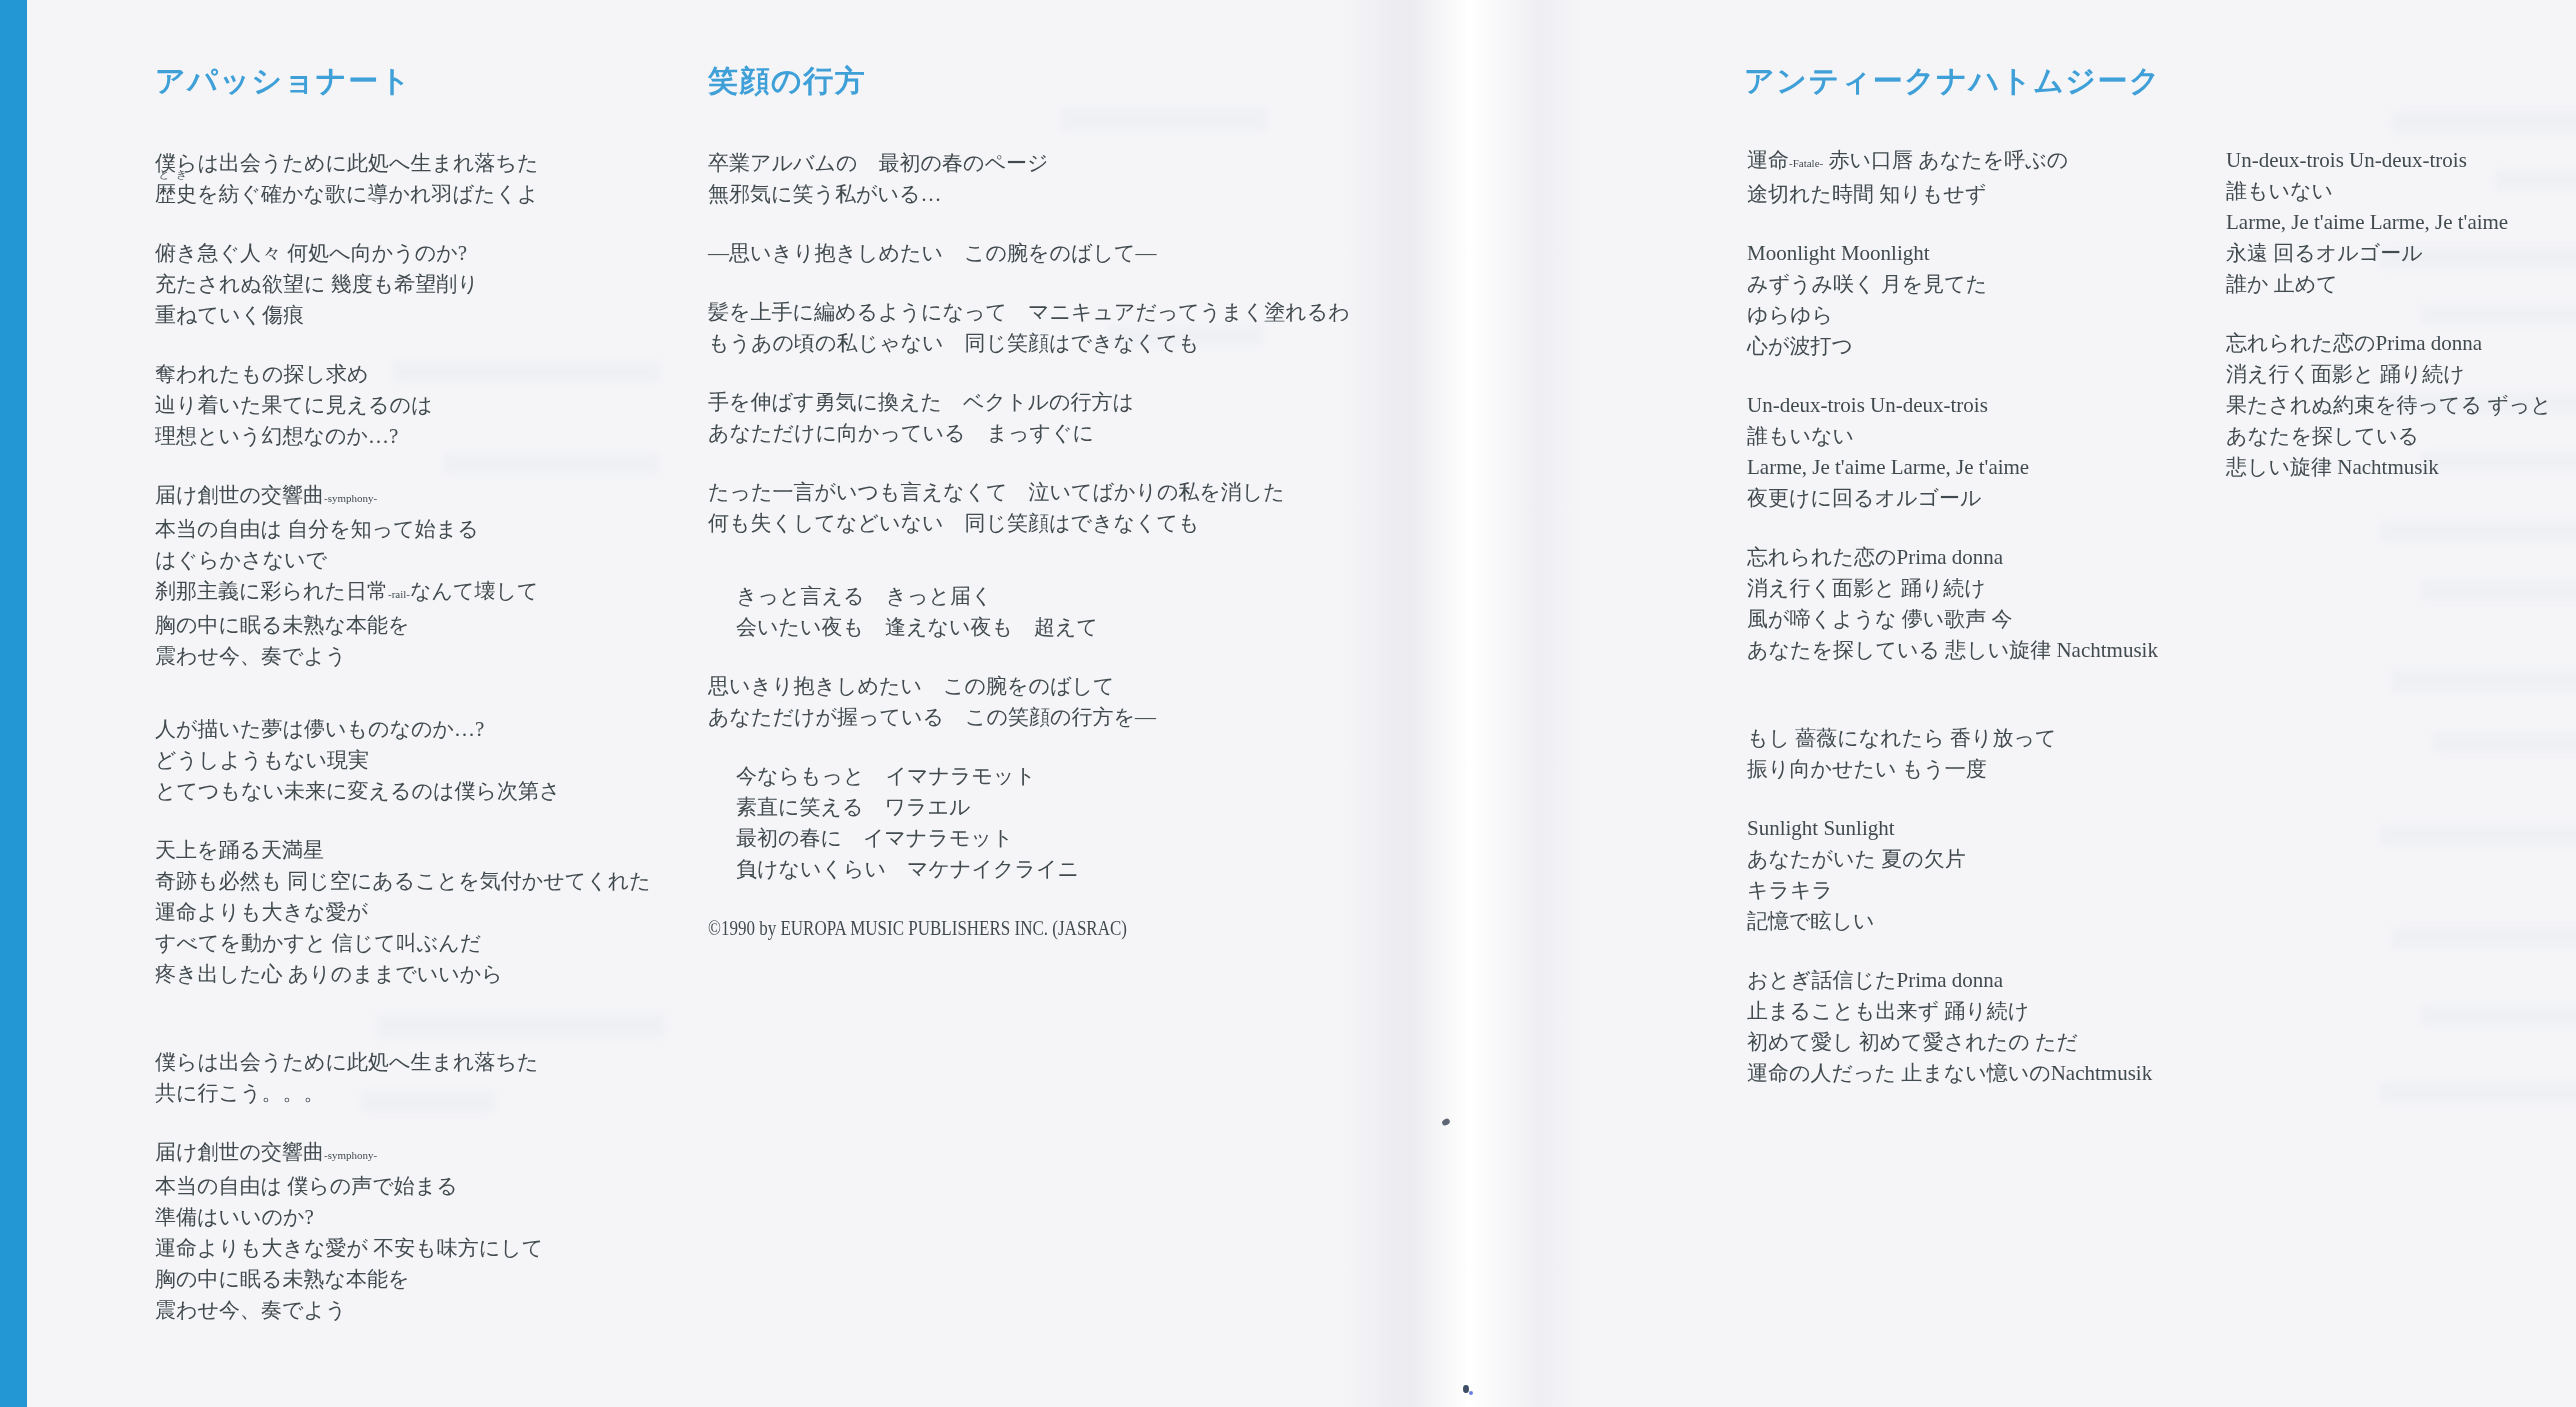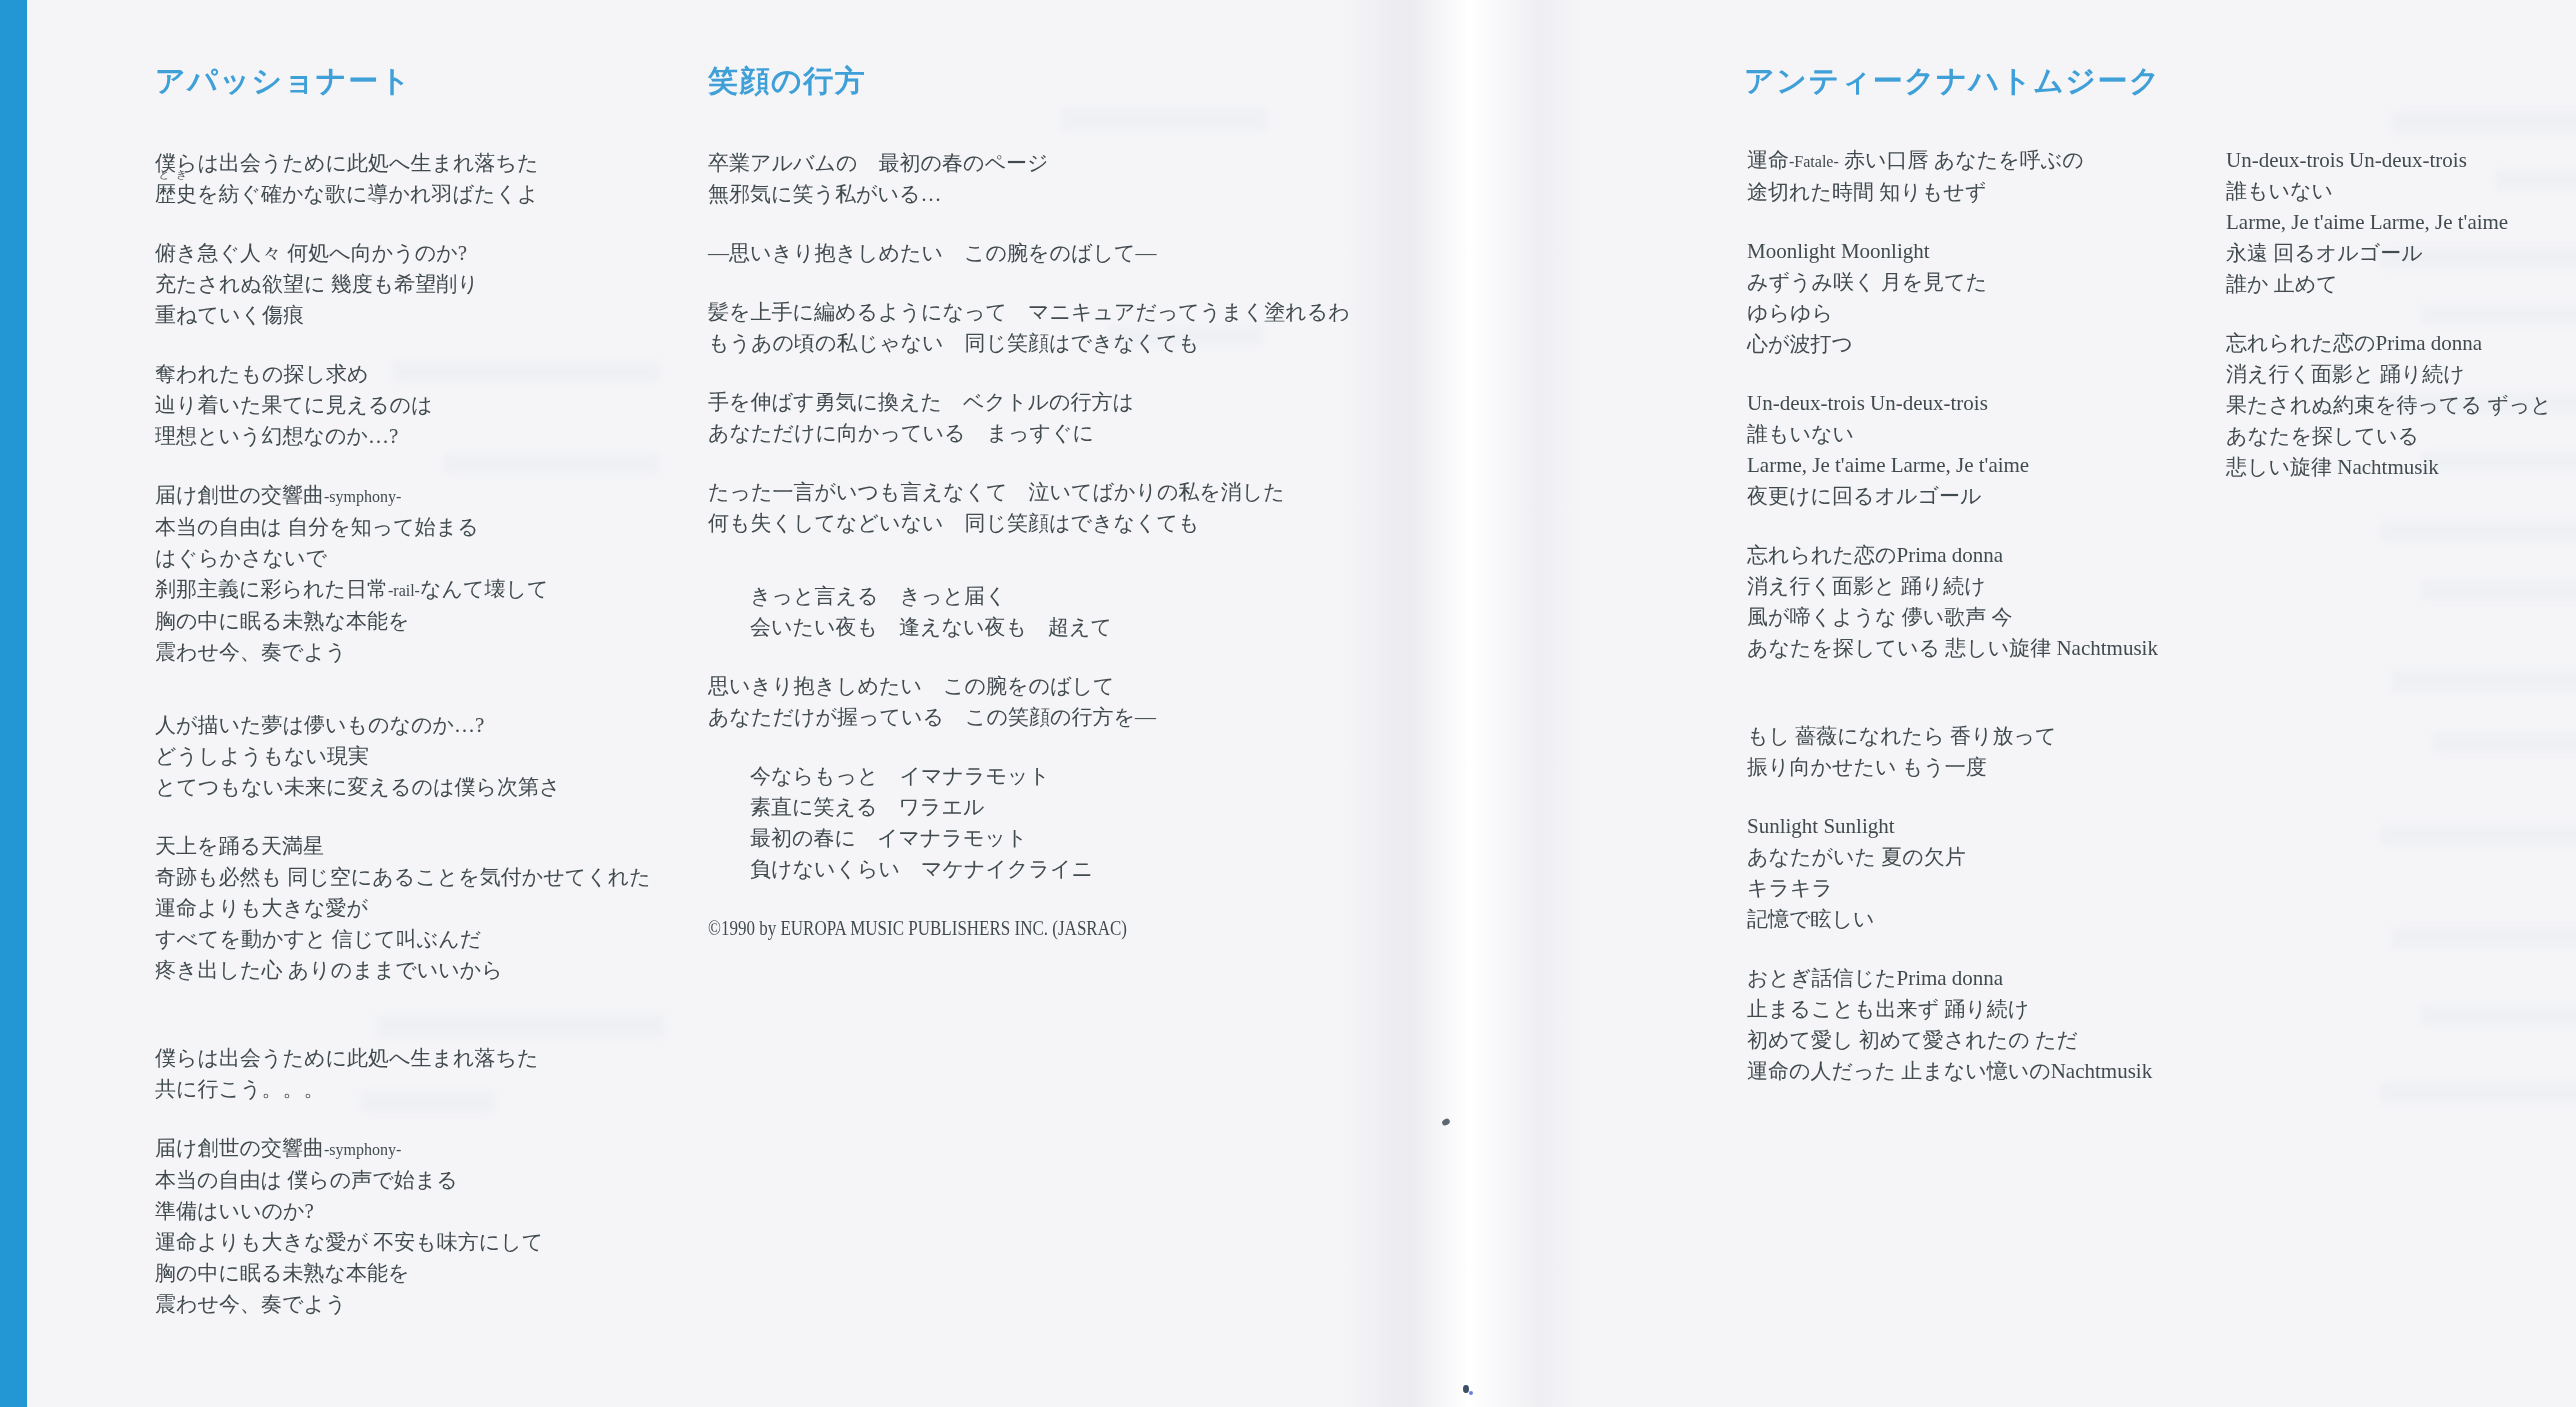--- a/index.html
+++ b/index.html
@@ -32,25 +32,25 @@
   #title-right{left:1744px;top:61px}
   .col{
     position:absolute;
     font-size:21px;line-height:31px;white-space:nowrap;font-family:Liberation Serif, serif;
   }
   #col-left{left:155px;top:148px}
   #col-middle{left:708px;top:148px}
   #col-right-a{left:1747px;top:145px}
   #col-right-b{left:2226px;top:145px}
   .col p{margin:0 0 28px 0}
-  .col p.indent{margin-left:42px}
+  .col p.indent{margin-left:28px}
   .col p.gap-md{padding-top:14.4px}
   .col p.gap-lg{padding-top:29px}
   .line{display:inline}
-  .sm{font-size:16px}
+  .sm{font-size:11px}
   .rb{position:relative;display:inline-block}
   .rt{
     position:absolute;left:50%;top:-10.3px;transform:translateX(-50%);
     font-size:11px;letter-spacing:6.2px;line-height:1;
     color:#4a5458;white-space:nowrap;
   }
   .copyright{
     font-size:20px;letter-spacing:0;
     transform:scaleX(.85);transform-origin:left center;
     white-space:nowrap;

